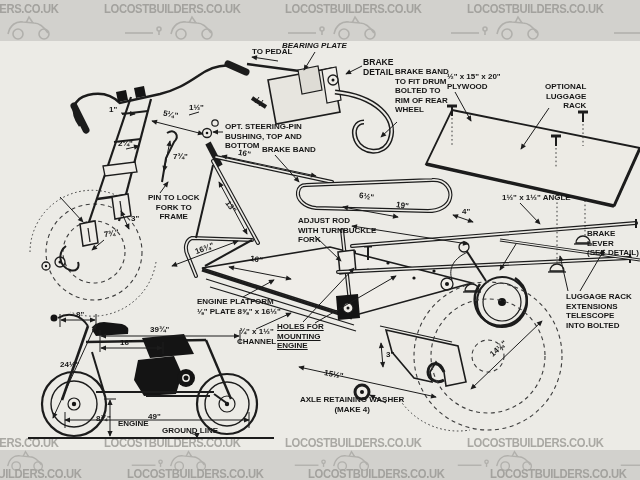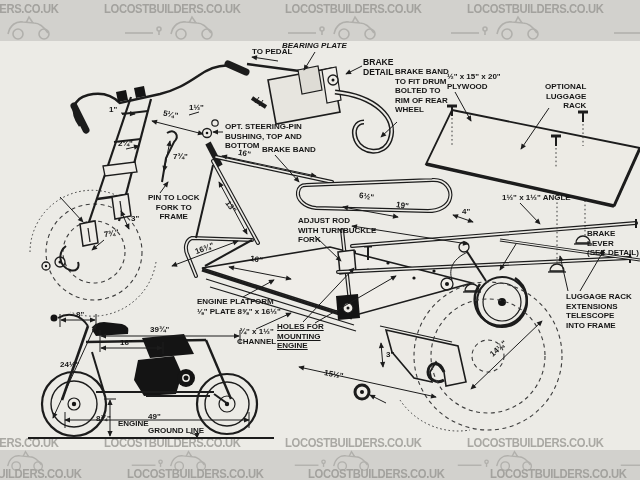--- a/index.html
+++ b/index.html
@@ -329,23 +329,25 @@
 CHANNEL</div>
   <div class="lbl" style="left:277px;top:322px;text-decoration:underline;">HOLES FOR
 MOUNTING
 ENGINE</div>
   <div class="lbl" style="left:502px;top:193px;">1½" x 1½" ANGLE</div>
   <div class="lbl" style="left:539px;top:229px;margin-left:48px;">BRAKE LEVER
 (SEE DETAIL)</div>
   <div class="lbl" style="left:566px;top:292px;">LUGGAGE RACK
 EXTENSIONS
 TELESCOPE
-INTO FRAME</div>
+INTO BOLTED</div>
+  <div class="lbl" style="left:300px;top:395px;text-align:center;">AXLE RETAINING WASHER
+(MAKE 4)</div>
   <div class="lbl" style="left:118px;top:419px;">ENGINE</div>
-  <div class="lbl" style="left:148px;top:426px;">GROUND LINE</div>
+  <div class="lbl" style="left:162px;top:426px;">GROUND LINE</div>
 
   <div class="dim" style="left:109px;top:106px;">1"</div>
   <div class="dim" style="left:163px;top:111px;transform:rotate(12deg);">5¼"</div>
   <div class="dim" style="left:189px;top:104px;">1½"</div>
   <div class="dim" style="left:118px;top:140px;">2¼"</div>
   <div class="dim" style="left:173px;top:153px;">7¾"</div>
   <div class="dim" style="left:131px;top:215px;">3"</div>
   <div class="dim" style="left:104px;top:230px;transform:rotate(-10deg);">7¾"</div>
   <div class="dim" style="left:238px;top:150px;transform:rotate(11deg);">16"</div>
   <div class="dim" style="left:224px;top:203px;transform:rotate(55deg);">13"</div>

